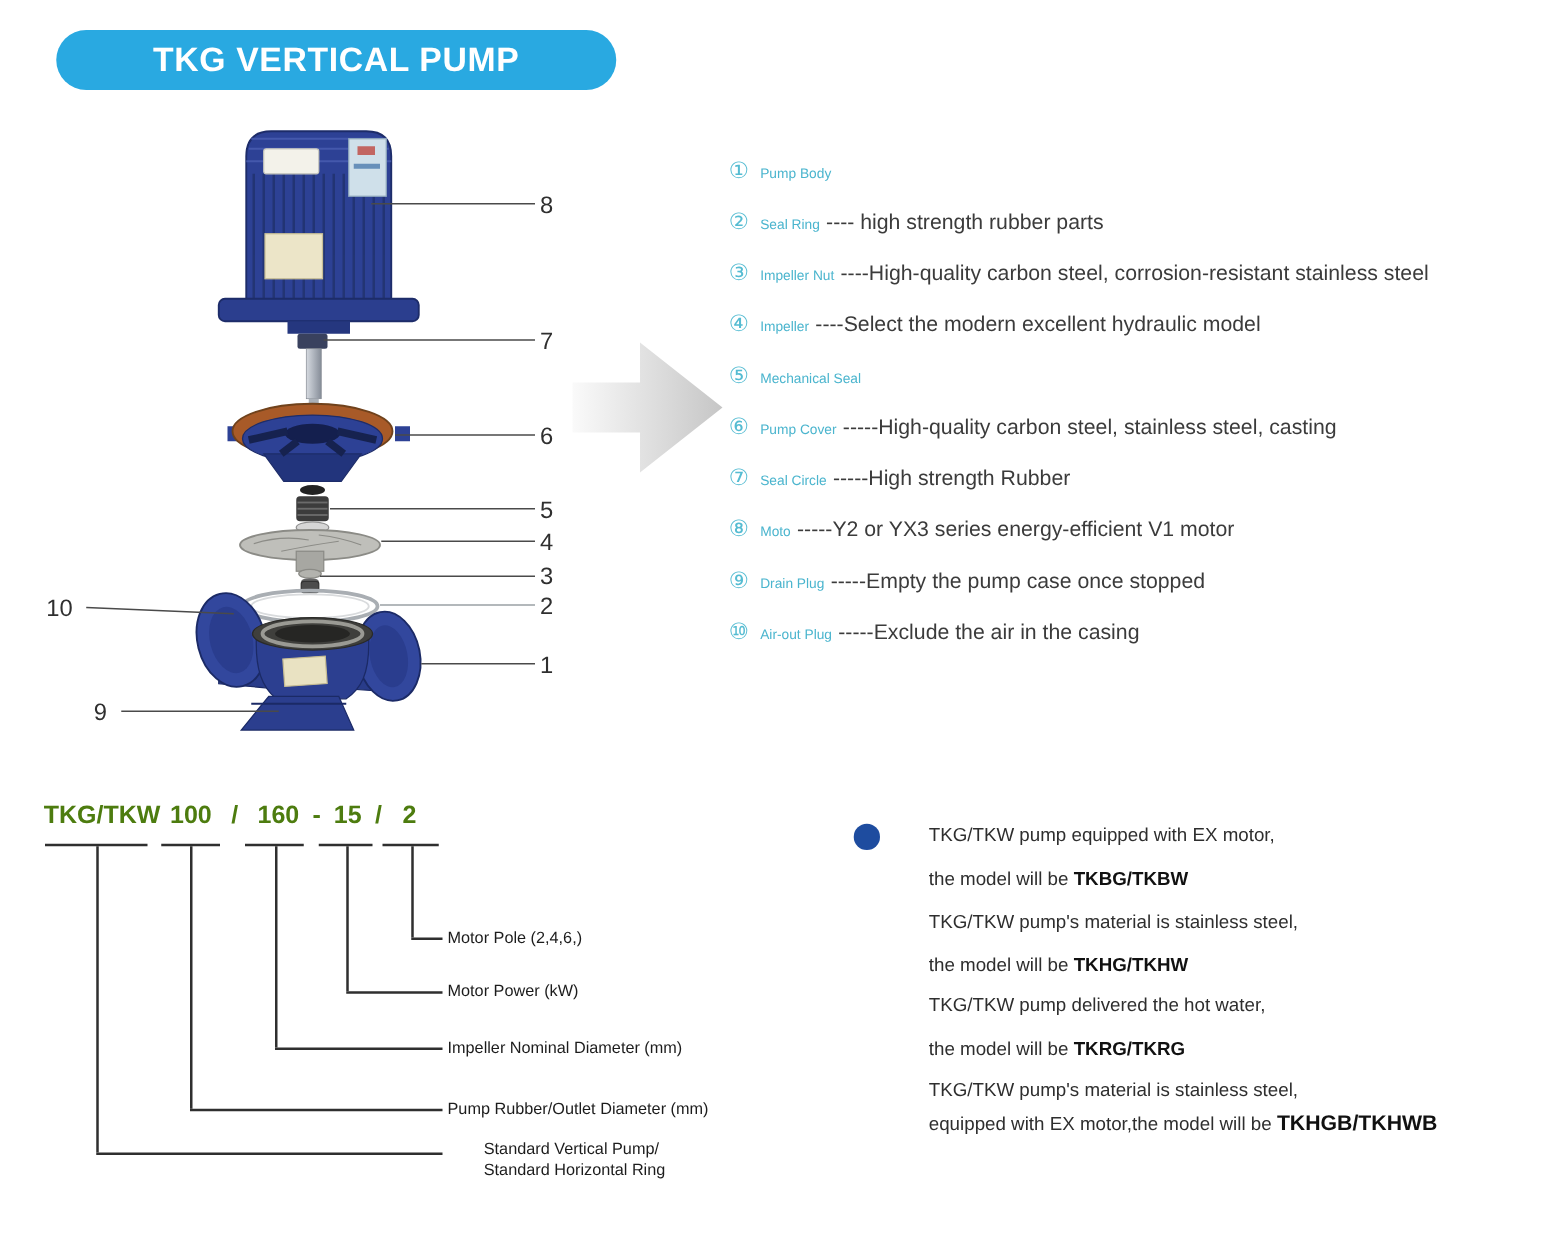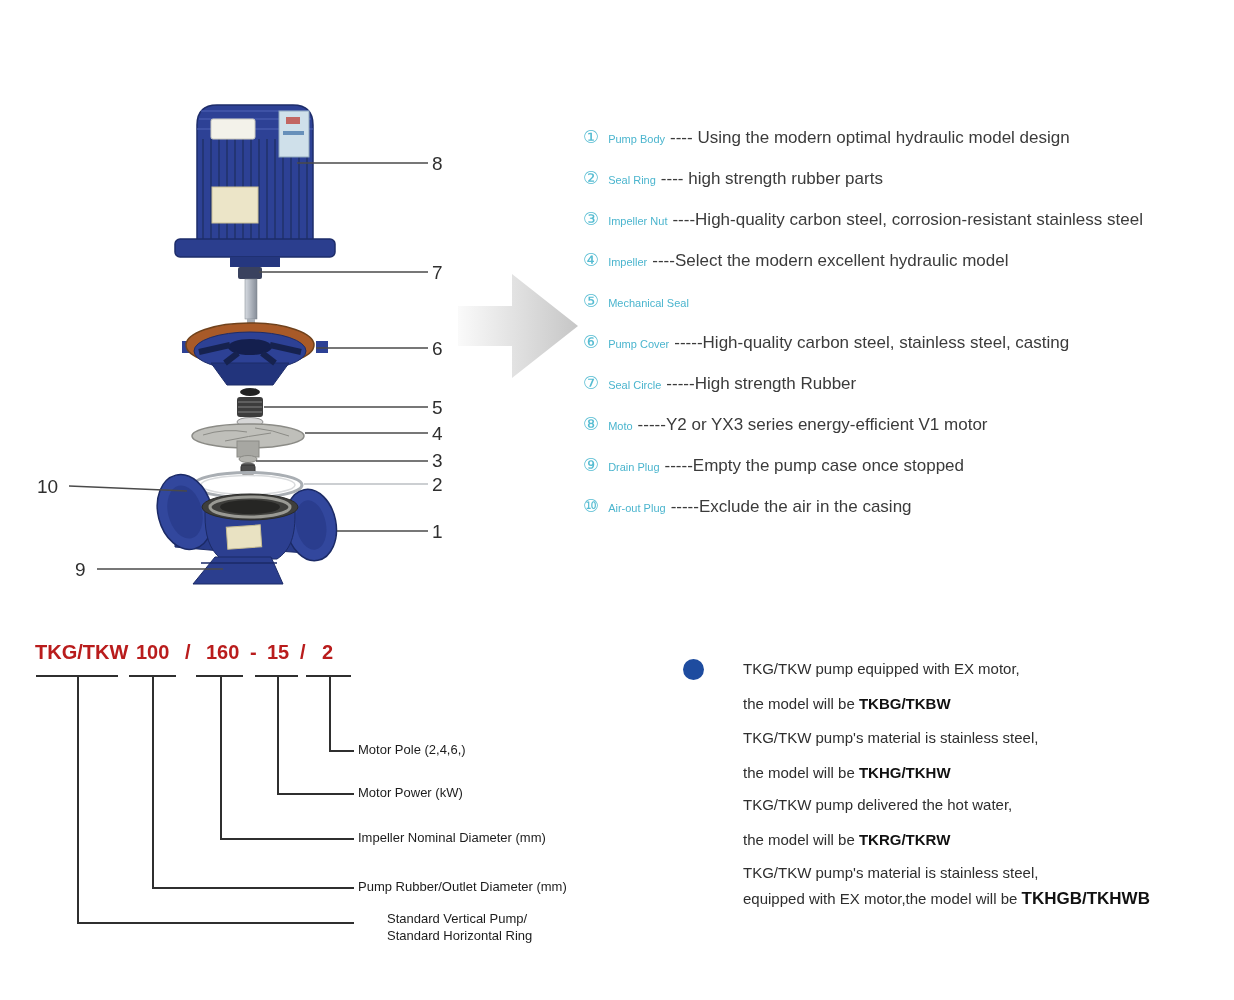--- a/index.html
+++ b/index.html
@@ -17,39 +17,42 @@
   .banner span {
     color:#ffffff; font-weight:bold; font-size:27px; letter-spacing:0.5px;
   }
   
   .parts-list { position:absolute; left:583px; top:126px; width:650px; }
   .part-row { display:flex; align-items:baseline; height:24px; margin-bottom:17px; white-space:nowrap; }
   .pnum  { color:#55bcd2; font-size:18px; margin-right:9px; }
   .pname { color:#4bb5ce; font-size:11px; margin-right:5px; }
   .pdesc { color:#3b3b3b; font-size:17px; }
   
-  .mtoken { position:absolute; top:641px; font-size:20px; font-weight:bold; color:#b91c1c; }
+  .mtoken { position:absolute; top:641px; font-size:20px; font-weight:bold; color:#4d7c0f; }
   .munder { position:absolute; top:675px; height:2px; background:#2f2f2f; }
   .mvert  { position:absolute; width:2px; background:#2f2f2f; top:677px; }
   .mconn  { position:absolute; height:2px; background:#2f2f2f; }
   .mlabel { position:absolute; left:358px; font-size:13px; color:#1c1c1c; white-space:nowrap; }
   .mlabel2 { line-height:17px; }
   
   .note-bullet { position:absolute; left:683px; top:659px; width:21px; height:21px;
     border-radius:50%; background:#1e4c9f; }
   .note-line { position:absolute; left:718px; font-size:15px; color:#2e2e2e; white-space:nowrap;margin-left:25px; }
   .note-line b { color:#111111; }
   .note-line .big { font-size:17px; }
   svg text { font-family:"Liberation Sans","DejaVu Sans",sans-serif; }
 </style>
 </head>
 <body>
 
 <div id="page">
 
+  <div class="banner">
+    <span>TKG VERTICAL PUMP</span>
+  </div>
 
   <svg style="position:absolute;left:25px;top:95px;" width="460" height="505" viewBox="0 0 460 505">
     <defs>
       <linearGradient id="shaftGrad" x1="0" y1="0" x2="1" y2="0">
         <stop offset="0" stop-color="#d7dbe1"></stop>
           <stop offset="0.5" stop-color="#aeb4bd"></stop>
           <stop offset="1" stop-color="#868d98"></stop>
       </linearGradient>
     </defs>
 
@@ -188,21 +191,20 @@
           <stop offset="1" stop-color="#c6c6c6"></stop>
       </linearGradient>
     </defs>
     <polygon points="6,44 60,44 60,12 126,64 60,116 60,84 6,84" fill="url(#agrad)"></polygon>
   </svg>
 
   <div class="parts-list">
     <div class="part-row">
         <span class="pnum">①</span>
         <span class="pname">Pump Body</span>
-        <span class="pdesc">---- Using the modern optimal hydraulic model design</span>
       </div>
     <div class="part-row">
         <span class="pnum">②</span>
         <span class="pname">Seal Ring</span>
         <span class="pdesc">---- high strength rubber parts</span>
       </div>
     <div class="part-row">
         <span class="pnum">③</span>
         <span class="pname">Impeller Nut</span>
         <span class="pdesc">----High-quality carbon steel, corrosion-resistant stainless steel</span>
@@ -281,18 +283,18 @@
     </div>
   </div>
 
   <div>
     <div class="note-bullet"></div>
     <div class="note-line" style="top:660px;"><span>TKG/TKW pump equipped with EX motor,</span><b></b></div>
     <div class="note-line" style="top:695px;"><span>the model will be </span><b>TKBG/TKBW</b></div>
     <div class="note-line" style="top:729px;"><span>TKG/TKW pump's material is stainless steel,</span><b></b></div>
     <div class="note-line" style="top:764px;"><span>the model will be </span><b>TKHG/TKHW</b></div>
     <div class="note-line" style="top:796px;"><span>TKG/TKW pump delivered the hot water,</span><b></b></div>
-    <div class="note-line" style="top:831px;"><span>the model will be </span><b>TKRG/TKRW</b></div>
+    <div class="note-line" style="top:831px;"><span>the model will be </span><b>TKRG/TKRG</b></div>
     <div class="note-line" style="top:864px;"><span>TKG/TKW pump's material is stainless steel,</span><b></b></div>
     <div class="note-line" style="top:889px;"><span>equipped with EX motor,the model will be </span><b class="big">TKHGB/TKHWB</b></div>
   </div>
 
 </div>
 
 </body></html>

